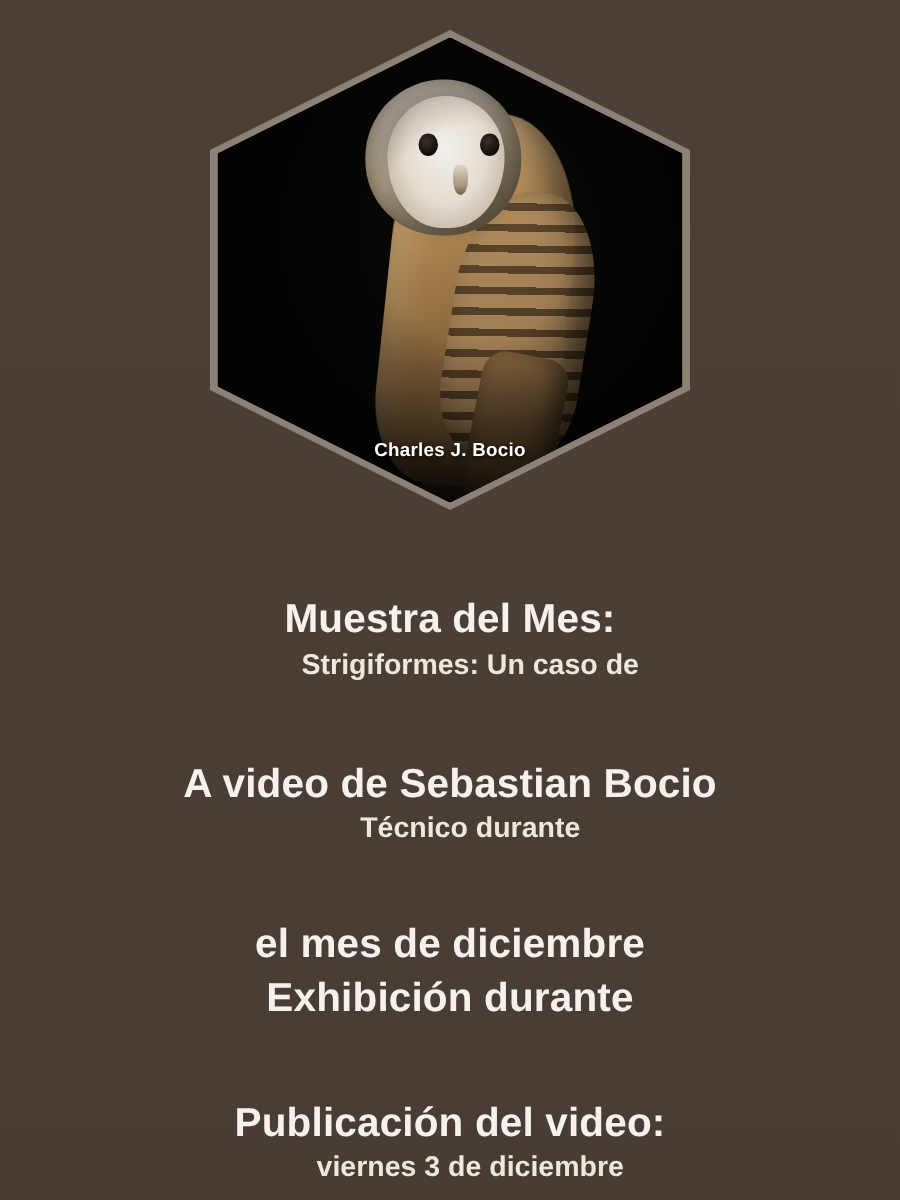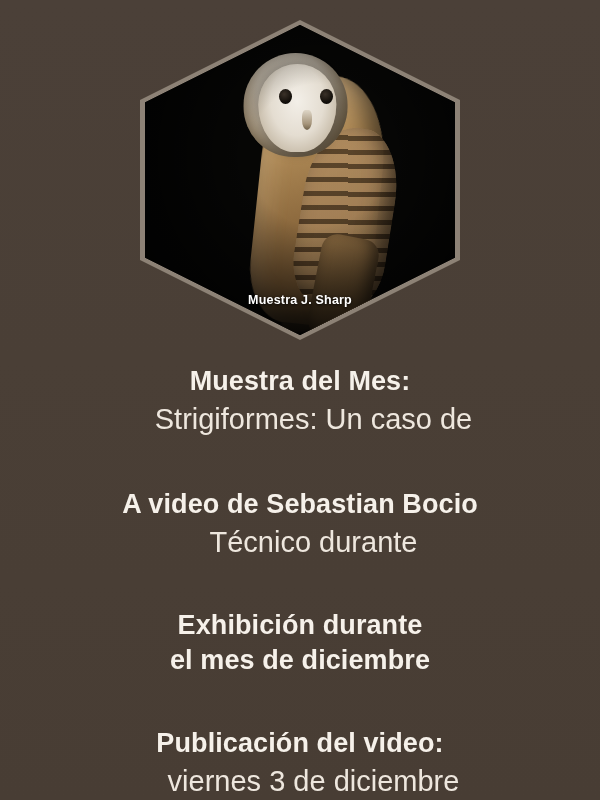--- a/index.html
+++ b/index.html
@@ -181,22 +181,22 @@
     margin-top: 36px;
     line-height: 1.32;
   }
   .heading {
     font-size: 27px;
     font-weight: bold;
     color: #f6f1ea;
     letter-spacing: .1px;
   }
   .subline {
-    font-size: 29px;
-    font-weight: normal;
+    font-size: 19px;
+    font-weight: bold;
     color: #eee7de;
     padding-left: 27px;
   }
   .group { margin-bottom: 0; margin-top: 19px; }
   .gap-lg { height: 30px; }
   .gap-md { height: 28px; }
 </style>
 </head>
 <body>
 
@@ -210,43 +210,43 @@
         <div class="owl-body"></div>
         <div class="owl-wing"></div>
         <div class="owl-tail"></div>
         <div class="owl-head"></div>
         <div class="owl-face"></div>
         <div class="owl-eye left"></div>
         <div class="owl-eye right"></div>
         <div class="owl-beak"></div>
         <div class="vignette"></div>
       </div>
-      <div class="photo-credit">Muestra J. Sharp</div>
+      <div class="photo-credit">Charles J. Bocio</div>
     </div>
   </div>
 
   <div class="text-block">
 
     <div class="group">
       <div class="heading">Muestra del Mes:</div>
       <div class="subline">Strigiformes: Un caso de</div>
     </div>
 
     <div class="gap-lg"></div>
 
     <div class="group">
       <div class="heading">A video de Sebastian Bocio</div>
       <div class="subline">Técnico durante</div>
     </div>
 
     <div class="gap-md"></div>
 
     <div class="group">
+      <div class="heading">el mes de diciembre</div>
       <div class="heading">Exhibición durante</div>
-      <div class="heading">el mes de diciembre</div>
     </div>
 
     <div class="gap-md"></div>
 
     <div class="group">
       <div class="heading">Publicación del video:</div>
       <div class="subline">viernes 3 de diciembre</div>
     </div>
 
   </div>

